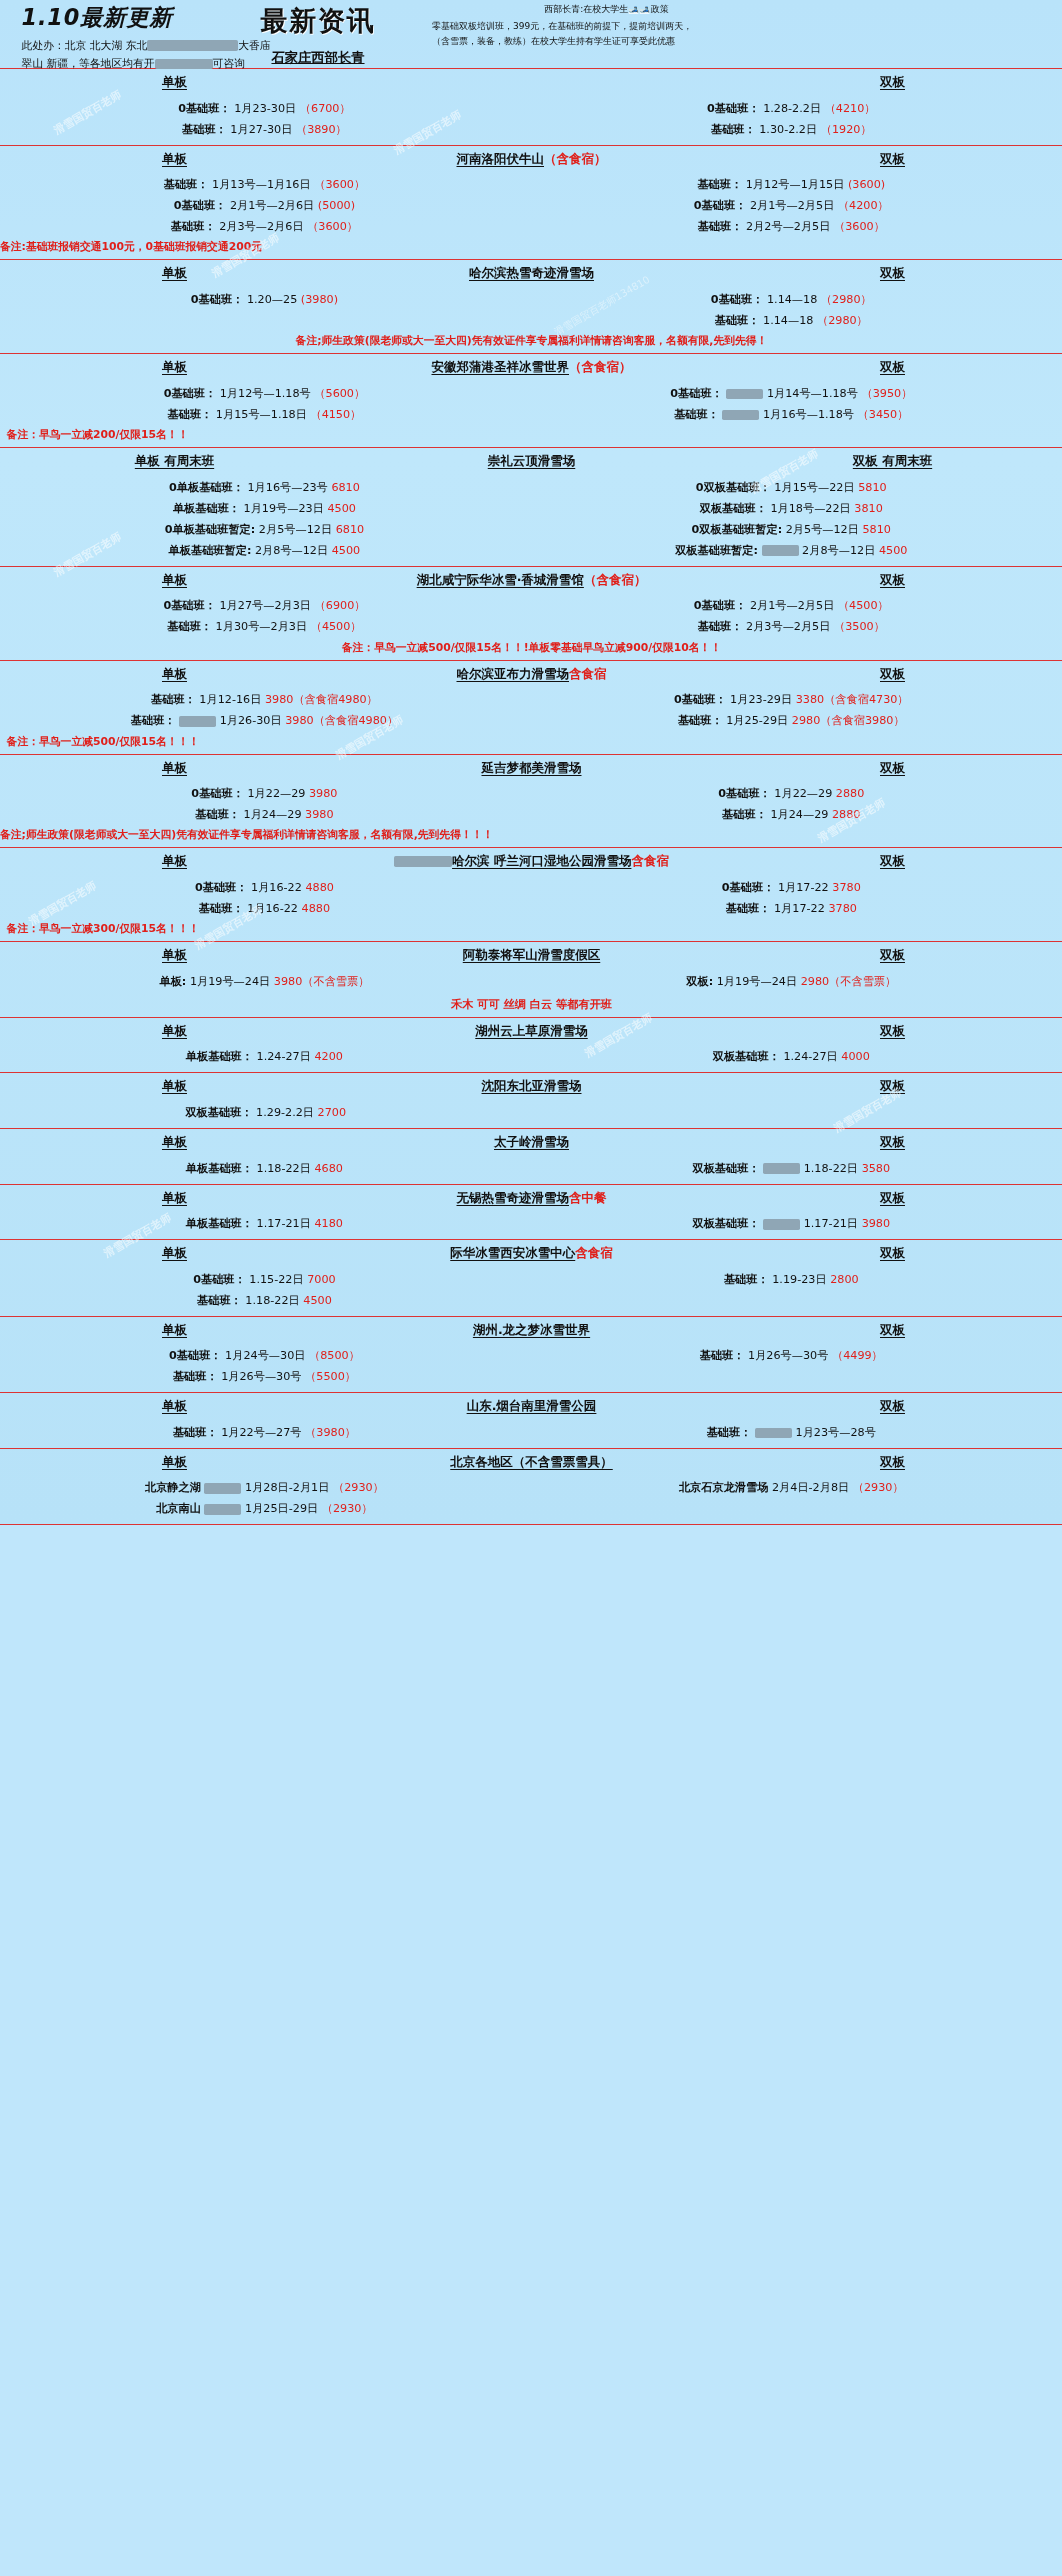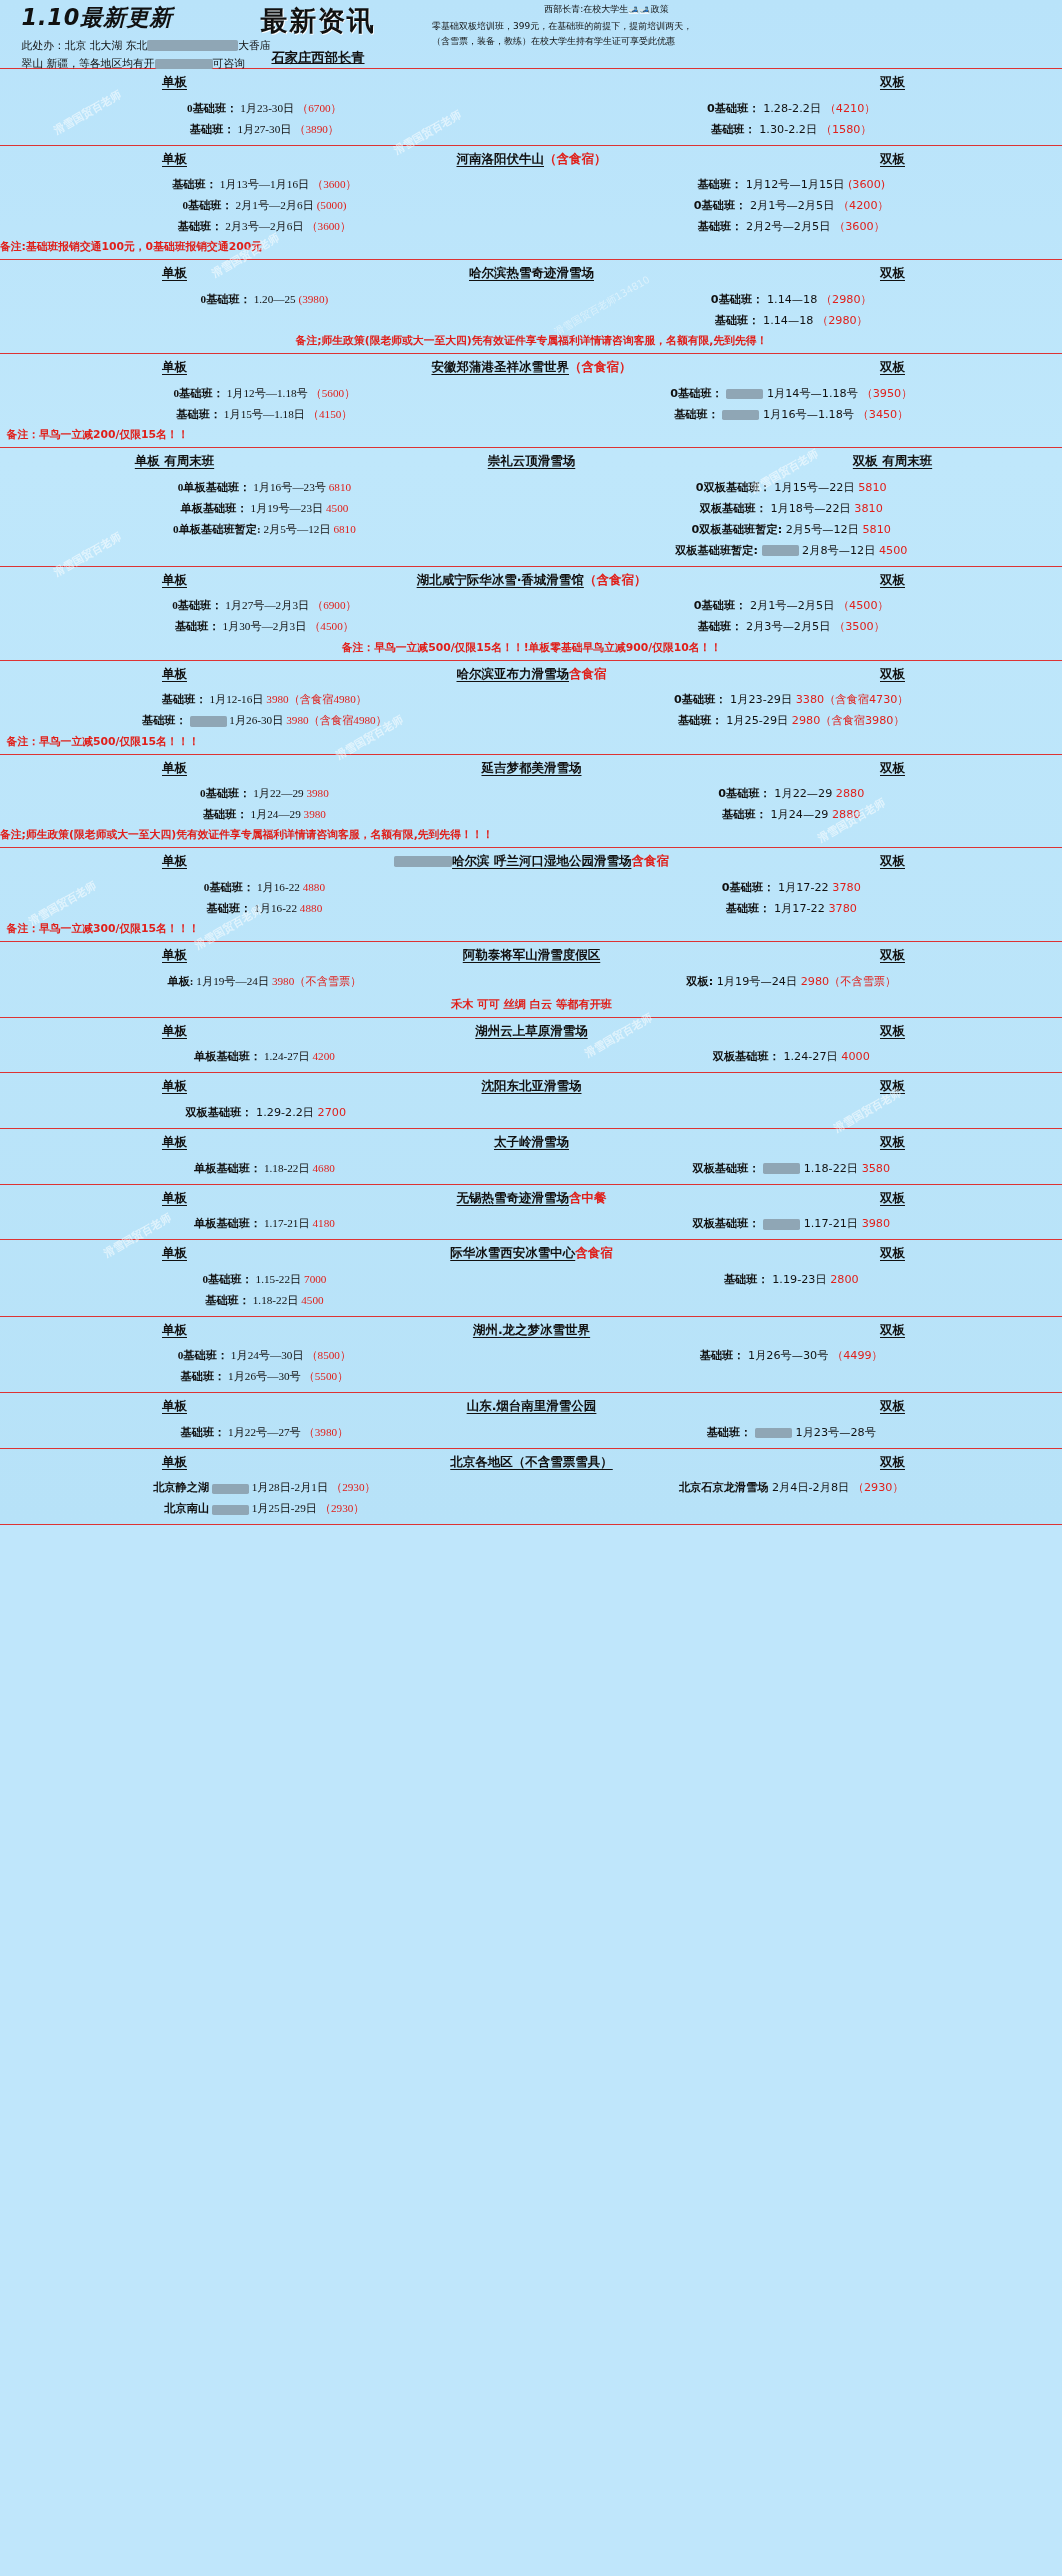--- a/index.html
+++ b/index.html
@@ -85,21 +85,21 @@
     position:absolute;left:0;right:0;top:1.7px;
     text-align:center;
     font-size:12.5px;font-weight:bold;color:#111;
   }
   .resort u{text-decoration:underline;text-underline-offset:2.5px;}
   .resort .red{color:#e0201b;}
   .rows{
     display:flex;justify-content:space-between;margin-top:6.6px;
   }
   .colrows{width:50%;}
-  .colrows.l{padding-left:1px;font-family:Liberation Serif, serif;}
+  .colrows.l{padding-left:1px;}
   .colrows.r{padding-right:8.3px;}
   .row{
     font-size:11.2px;color:#111;line-height:21px;text-align:center;
   }
   .row .red{color:#e0201b;}
   .row b{font-weight:bold;}
   .note{
     text-align:center;font-size:10.8px;color:#e0201b;font-weight:bold;
     margin-top:3.3px;
   }
@@ -163,21 +163,21 @@
           <div class="lbl left">单板</div>
           <div class="lbl right">双板</div>
         </div>
         <div class="rows">
           <div class="colrows l">
             <div class="row"><b>0基础班：</b> <span>1月23-30日</span>  <span class="red">（6700）</span></div>
             <div class="row"><b>基础班：</b> <span>1月27-30日</span>  <span class="red">（3890）</span></div>
           </div>
           <div class="colrows r">
             <div class="row"><b>0基础班：</b> <span>1.28-2.2日</span>  <span class="red">（4210）</span></div>
-            <div class="row"><b>基础班：</b> <span>1.30-2.2日</span>  <span class="red">（1580）</span></div>
+            <div class="row"><b>基础班：</b> <span>1.30-2.2日</span>  <span class="red">（1920）</span></div>
           </div>
         </div>
       </div>
       <div class="block">
         <div class="col-head">
           <div class="lbl left">单板</div>
           <div class="resort"><u>河南洛阳伏牛山</u><span class="red">（含食宿）</span></div>
           <div class="lbl right">双板</div>
         </div>
         <div class="rows">
@@ -233,20 +233,21 @@
         <div class="col-head">
           <div class="lbl left">单板 有周末班</div>
           <div class="resort"><u>崇礼云顶滑雪场</u></div>
           <div class="lbl right">双板 有周末班</div>
         </div>
         <div class="rows">
           <div class="colrows l">
             <div class="row"><b>0单板基础班：</b> <span>1月16号—23号</span>  <span class="red">6810</span></div>
             <div class="row"><b>单板基础班：</b> <span>1月19号—23日</span>  <span class="red">4500</span></div>
             <div class="row"><b>0单板基础班暂定:</b> <span>2月5号—12日</span>  <span class="red">6810</span></div>
+            <div class="row"><b>单板基础班暂定:</b> <span>2月8号—12日</span>  <span class="red">4500</span></div>
           </div>
           <div class="colrows r">
             <div class="row"><b>0双板基础班：</b> <span>1月15号—22日</span>  <span class="red">5810</span></div>
             <div class="row"><b>双板基础班：</b> <span>1月18号—22日</span>  <span class="red">3810</span></div>
             <div class="row"><b>0双板基础班暂定:</b> <span>2月5号—12日</span>  <span class="red">5810</span></div>
             <div class="row"><b>双板基础班暂定:</b> <span class="blur b3">███</span> <span>2月8号—12日</span>  <span class="red">4500</span></div>
           </div>
         </div>
       </div>
       <div class="block">

